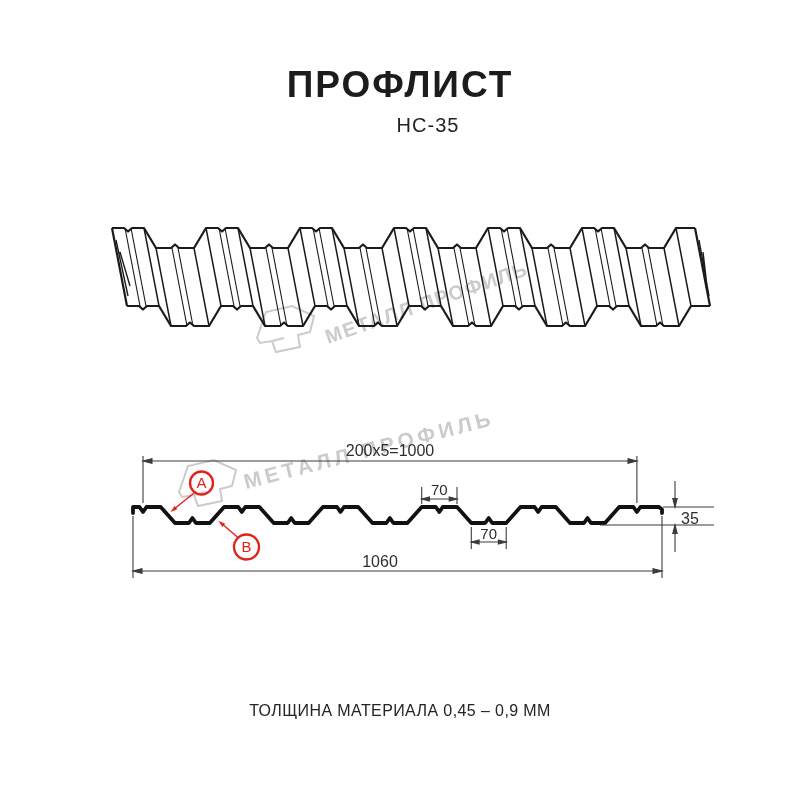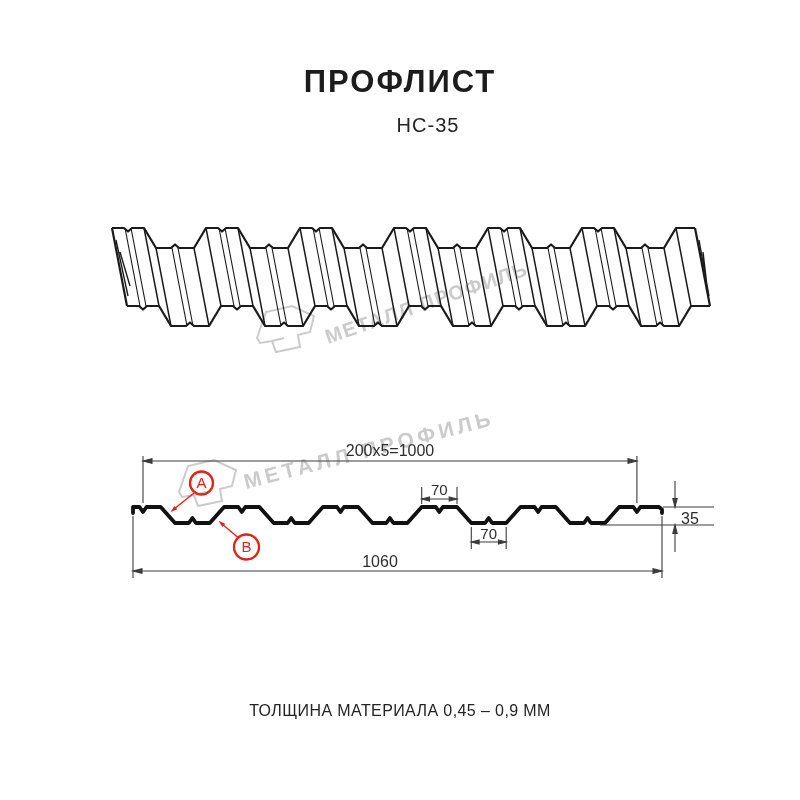--- a/index.html
+++ b/index.html
@@ -1,19 +1,19 @@
 <!DOCTYPE html>
 <html><head>
 <meta charset="utf-8">
 <style>
   html,body{margin:0;padding:0;background:#ffffff;}
   body{width:800px;height:800px;position:relative;font-family:"Liberation Sans",sans-serif;overflow:hidden;}
   .page-title{
     position:absolute;top:64px;left:0;width:800px;text-align:center;
-    font-size:31px;font-weight:700;letter-spacing:2px;color:#1c1c1c;
+    font-size:37px;font-weight:700;letter-spacing:2px;color:#1c1c1c;
   }
   .page-subtitle{
     position:absolute;top:114px;left:0;width:800px;text-align:center;
     font-size:20px;font-weight:500;letter-spacing:1px;color:#242424;margin-left:28px;
   }
   .footer-note{
     position:absolute;top:702px;left:0;width:800px;text-align:center;
     font-size:16px;font-weight:500;letter-spacing:.4px;color:#242424;
   }
   svg{position:absolute;top:0;left:0;}

